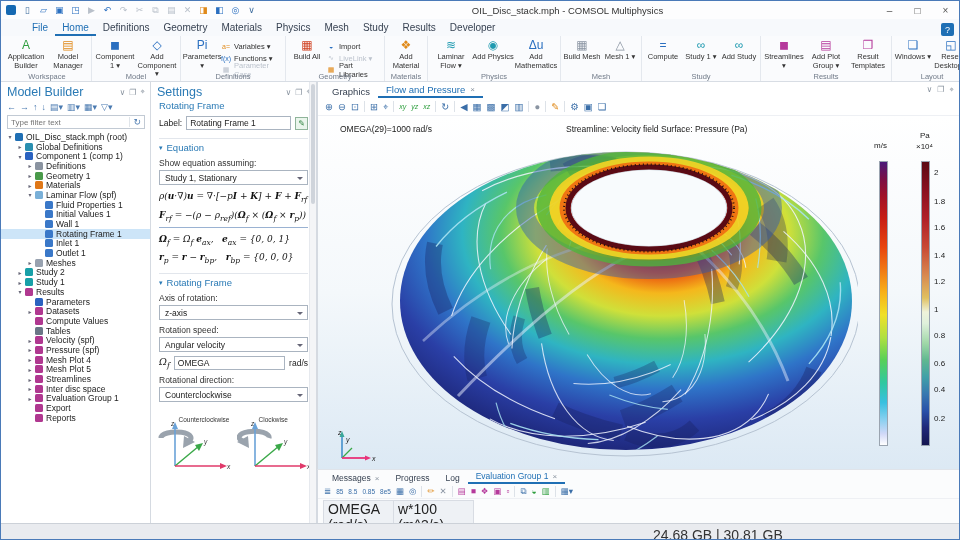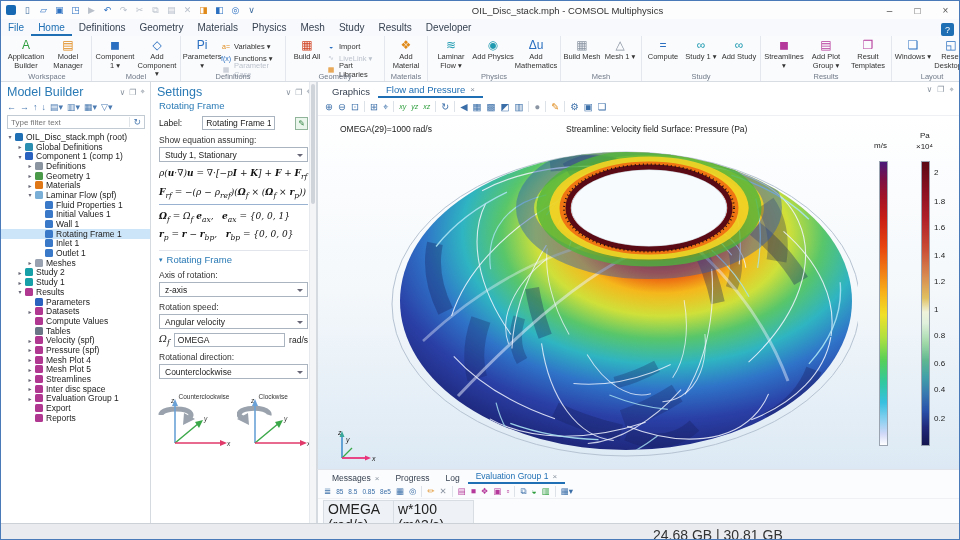--- a/index.html
+++ b/index.html
@@ -6,21 +6,21 @@
 html,body{background:#3c6ea5}
 .app{position:relative;width:960px;height:540px;margin:0 auto;background:#eef1f6;border:1px solid #4a7ab8;overflow:hidden;font-family:"Liberation Sans",sans-serif;font-size:10px;color:#222}
 
 .titlebar{height:18px;display:flex;align-items:center;background:#fdfdfe;padding-left:5px;gap:1px}
 .logo{width:10px;height:10px;background:#1669b2;border-radius:2px;margin-right:3px}
 .qicon{min-width:15px;height:15px;display:flex;align-items:center;justify-content:center;font-size:9px;color:#3f6d9e;cursor:default}
 .qdis{color:#b9c0ca}
 .tb-title{flex:1;text-align:center;font-size:9.5px;color:#333;white-space:nowrap}
 .winbtn{width:27px;height:18px;display:flex;align-items:center;justify-content:center;font-size:10px;color:#555}
 
-.menubar{height:17px;display:flex;align-items:flex-end;background:#f7f9fc;padding-left:0}
+.menubar{height:17px;display:flex;align-items:flex-end;background:#f7f9fc;padding-left:24px}
 .mtab{padding:2px 7px 3px;font-size:10px;color:#374252;cursor:default}
 .mtab.file{color:#1f6fb4}
 .mtab.active{color:#1f6fb4;border-bottom:2px solid #1f6fb4;padding-bottom:1px}
 .help{margin-left:auto;margin-right:5px;width:13px;height:13px;background:#1f6fb4;color:#fff;font-size:9px;display:flex;align-items:center;justify-content:center;border-radius:2px}
 
 .ribbon{height:46px;background:#fafbfd;display:flex;border-bottom:1px solid #d8dde4;padding-left:2px;overflow:hidden}
 .rgroup{position:relative;display:flex;align-items:flex-start;padding:1px 2px 10px 2px;border-right:1px solid #e4e8ee}
 .rglabel{position:absolute;bottom:0;left:0;right:0;text-align:center;font-size:7.5px;color:#707a88}
 .bigbtn{width:42px;display:flex;flex-direction:column;align-items:center;padding-top:1px;cursor:default}
 .bigbtn.w38{width:38px}.bigbtn.w44{width:44px}
@@ -49,21 +49,21 @@
 .texp{width:8px;font-size:6px;color:#667;text-align:center;flex:none}
 .tico{width:8px;height:8px;border-radius:1.5px;margin:0 3px 0 1px;flex:none}
 .tlabel{color:#222}
 .sel{background:#cde5f8}
 .c-root{background:#1f6fb4}.c-globe{background:#2a8fb0}.c-comp{background:#2a62c0}.c-def{background:#8a93a0}
 .c-geom{background:#4a9a4a}.c-mat{background:#e07818}.c-phys{background:#7ab0d8}.c-bc{background:#3a78c8}
 .c-mesh{background:#98a2b0}.c-study{background:#18a0a8}.c-res{background:#b03890}.c-tbl{background:#6a7686}
 
 .set-body{padding:0 8px 0 8px}
 .subtitle{font-size:9.5px;color:#2a7ab5;padding:1px 8px 2px}
-.lblrow{display:flex;align-items:center;gap:20px;margin-top:3px;font-size:8.5px}
+.lblrow{display:flex;align-items:center;gap:4px;margin-top:3px;font-size:8.5px}
 input.txt{border:1px solid #aab4c0;height:14px;font-size:8.5px;padding:0 3px;flex:1;color:#222;font-family:inherit;min-width:0}
 .renbtn{width:13px;height:13px;border:1px solid #8fb49a;background:#eaf5ec;color:#3a8a4a;font-size:8px;display:flex;align-items:center;justify-content:center;flex:none}
 .sect{margin-top:8px;border-top:1px solid #e2e6ec;padding-top:3px;color:#2a7ab5;font-size:9.5px;display:flex;gap:4px;align-items:center}
 .sarr{font-size:7px}
 .cap{font-size:8.5px;color:#333;margin:5px 0 2px}
 .dd{position:relative;border:1px solid #aab4c0;height:15px;background:#fff;font-size:8.5px;display:flex;align-items:center;padding:0 14px 0 5px;color:#222;cursor:default}
 .dd::after{content:"";position:absolute;right:4px;top:6px;border:3px solid transparent;border-top-color:#667}
 .eq{font-family:"DejaVu Serif",serif;font-style:italic;font-size:9px;color:#111;margin-top:6px;white-space:nowrap}
 .eq.rule{border-bottom:1px solid #9ab2d2;padding-bottom:4px}
 .omegarow{display:flex;align-items:center;gap:4px;margin-top:4px;font-size:8.5px}
@@ -473,20 +473,24 @@
       <span class="pico">❐</span>
       <span class="pico">⌖</span>
     </div>
     <div class="subtitle">Rotating Frame</div>
     <div class="set-body">
       <div class="lblrow">
         <span>Label:</span>
         <input class="txt" value="Rotating Frame 1" style="">
         <span class="renbtn">✎</span>
       </div>
+      <div class="sect">
+          <span class="sarr">▾</span>
+          <span>Equation</span>
+        </div>
       <div class="cap">Show equation assuming:</div>
       <div class="dd">
           <span>Study 1, Stationary</span>
         </div>
       <div class="eq">ρ(<b>u</b>·∇)<b>u</b> = ∇·[−p<b>I</b> + <b>K</b>] + <b>F</b> + <b>F</b><sub>rf</sub></div>
       <div class="eq rule"><b>F</b><sub>rf</sub> = −(ρ − ρ<sub>ref</sub>)(<b>Ω</b><sub>f</sub> × (<b>Ω</b><sub>f</sub> × <b>r</b><sub>p</sub>)) − ρ(2 × )</div>
       <div class="eq"><b>Ω</b><sub>f</sub> = Ω<sub>f</sub> <b>e</b><sub>ax</sub>,&nbsp;&nbsp; <b>e</b><sub>ax</sub> = {0, 0, 1}</div>
       <div class="eq"><b>r</b><sub>p</sub> = <b>r</b> − <b>r</b><sub>bp</sub>,&nbsp;&nbsp; <b>r</b><sub>bp</sub> = {0, 0, 0}</div>
       <div class="sect">
           <span class="sarr">▾</span>

